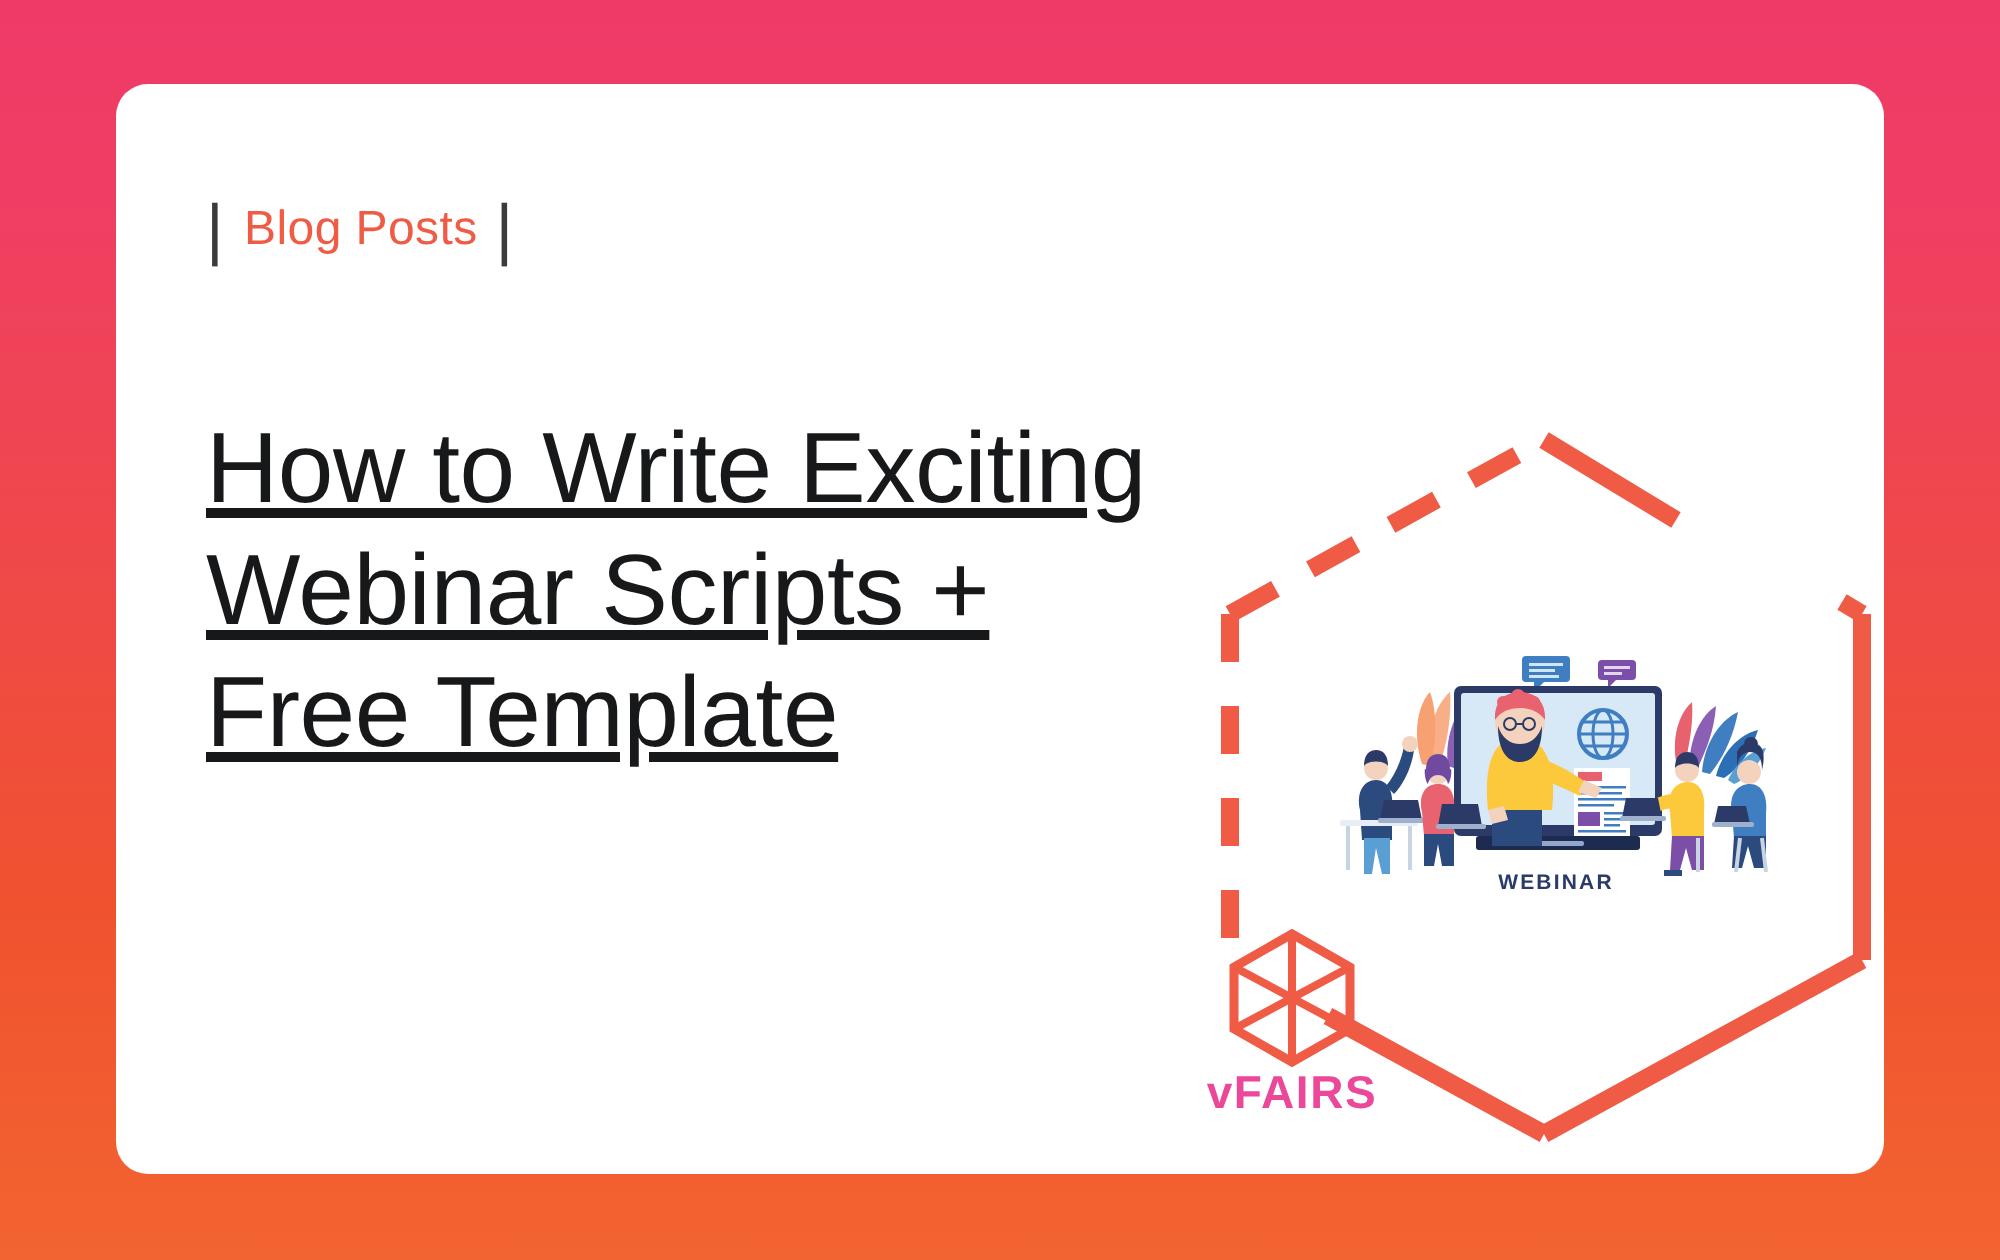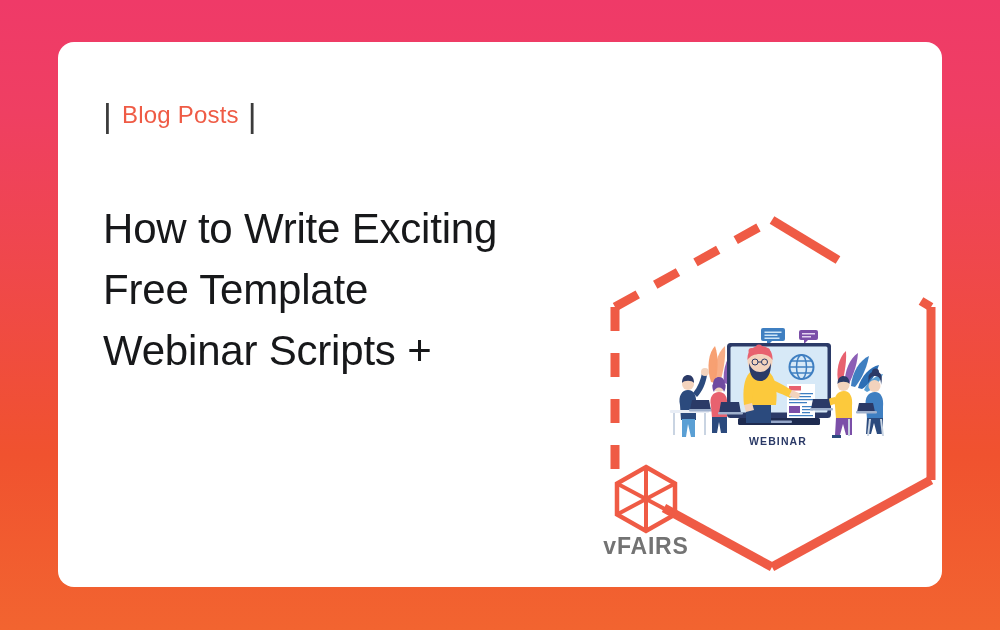--- a/index.html
+++ b/index.html
@@ -53,24 +53,25 @@
     font-size: 24px;
     padding: 0 9px 0 10px;
     line-height: 1;
   }
   #headline {
     position: absolute;
     left: 45px;
     top: 128px;
     width: 470px;
     color: #17181a;
-    font-size: 42px;
+    font-size: 50px;
     font-weight: 400;
     line-height: 61px;
     letter-spacing: -0.2px;
+    text-decoration: underline;
   }
   #headline .hl-line { display: block; white-space: nowrap; }
 
   
   #graphic {
     position: absolute;
     left: 470px;
     top: 0px;
     width: 414px;
     height: 619px;
@@ -99,42 +100,42 @@
   }
   #vfairs-mark { position: absolute; left: 22px; top: 0; width: 68px; height: 70px; }
   #vfairs-wordmark {
     position: absolute;
     left: 0;
     top: 70px;
     width: 112px;
     text-align: center;
     font-size: 23px;
     font-weight: 700;
-    color: #737373;
+    color: #ec4899;
     letter-spacing: 0.8px;
     line-height: 1.1;
   }
 </style>
 </head>
 <body>
 
 <div id="stage">
 
   <div id="card">
 
     <div id="eyebrow">
       <span class="pipe">|</span>
       <span id="eyebrow-label">Blog Posts</span>
       <span class="pipe">|</span>
     </div>
 
     <h1 id="headline">
       <span class="hl-line">How to Write Exciting</span>
+      <span class="hl-line">Webinar Scripts +</span>
       <span class="hl-line">Free Template</span>
-      <span class="hl-line">Webinar Scripts +</span>
     </h1>
 
     <div id="graphic">
 
       <svg id="hex-frame" viewBox="0 0 414 545">
 
         <path d="M 87 265 L 244 178" fill="none" stroke="#ef5b45" stroke-width="9" stroke-dasharray="26 20" stroke-linecap="butt"></path>
 
         <path d="M 87 265 L 87 438" fill="none" stroke="#ef5b45" stroke-width="9" stroke-dasharray="24 22" stroke-linecap="butt"></path>
 

